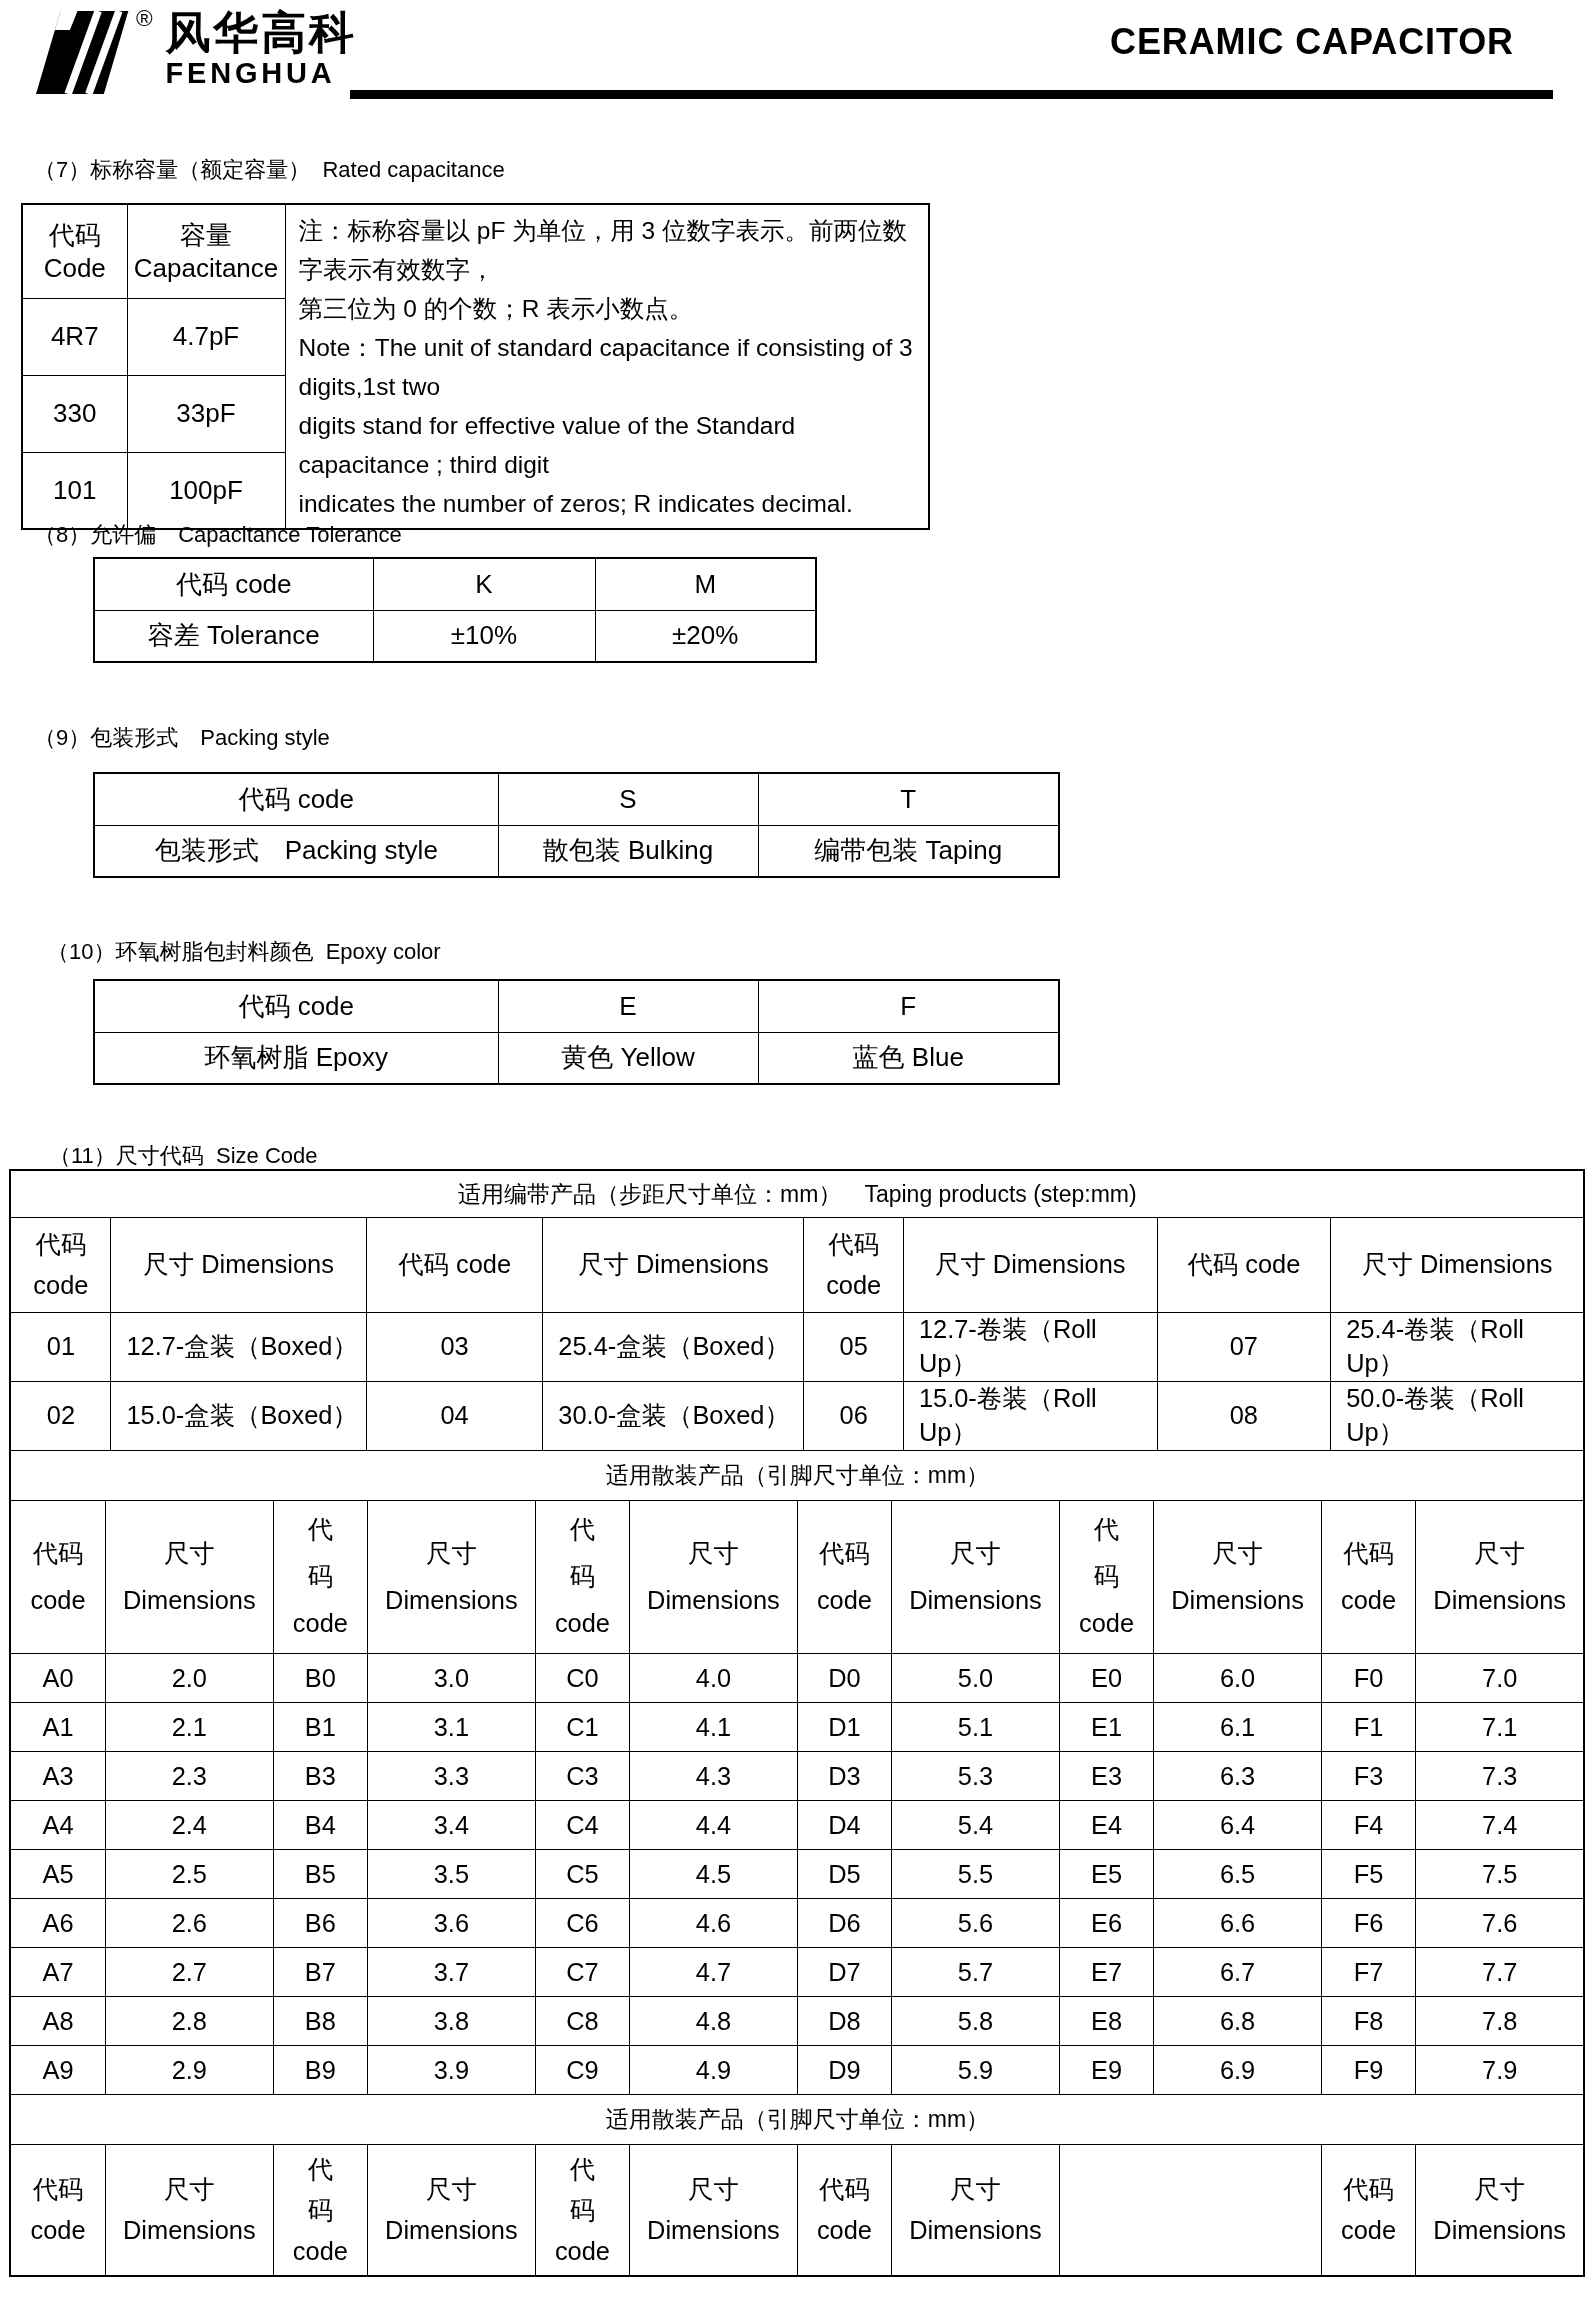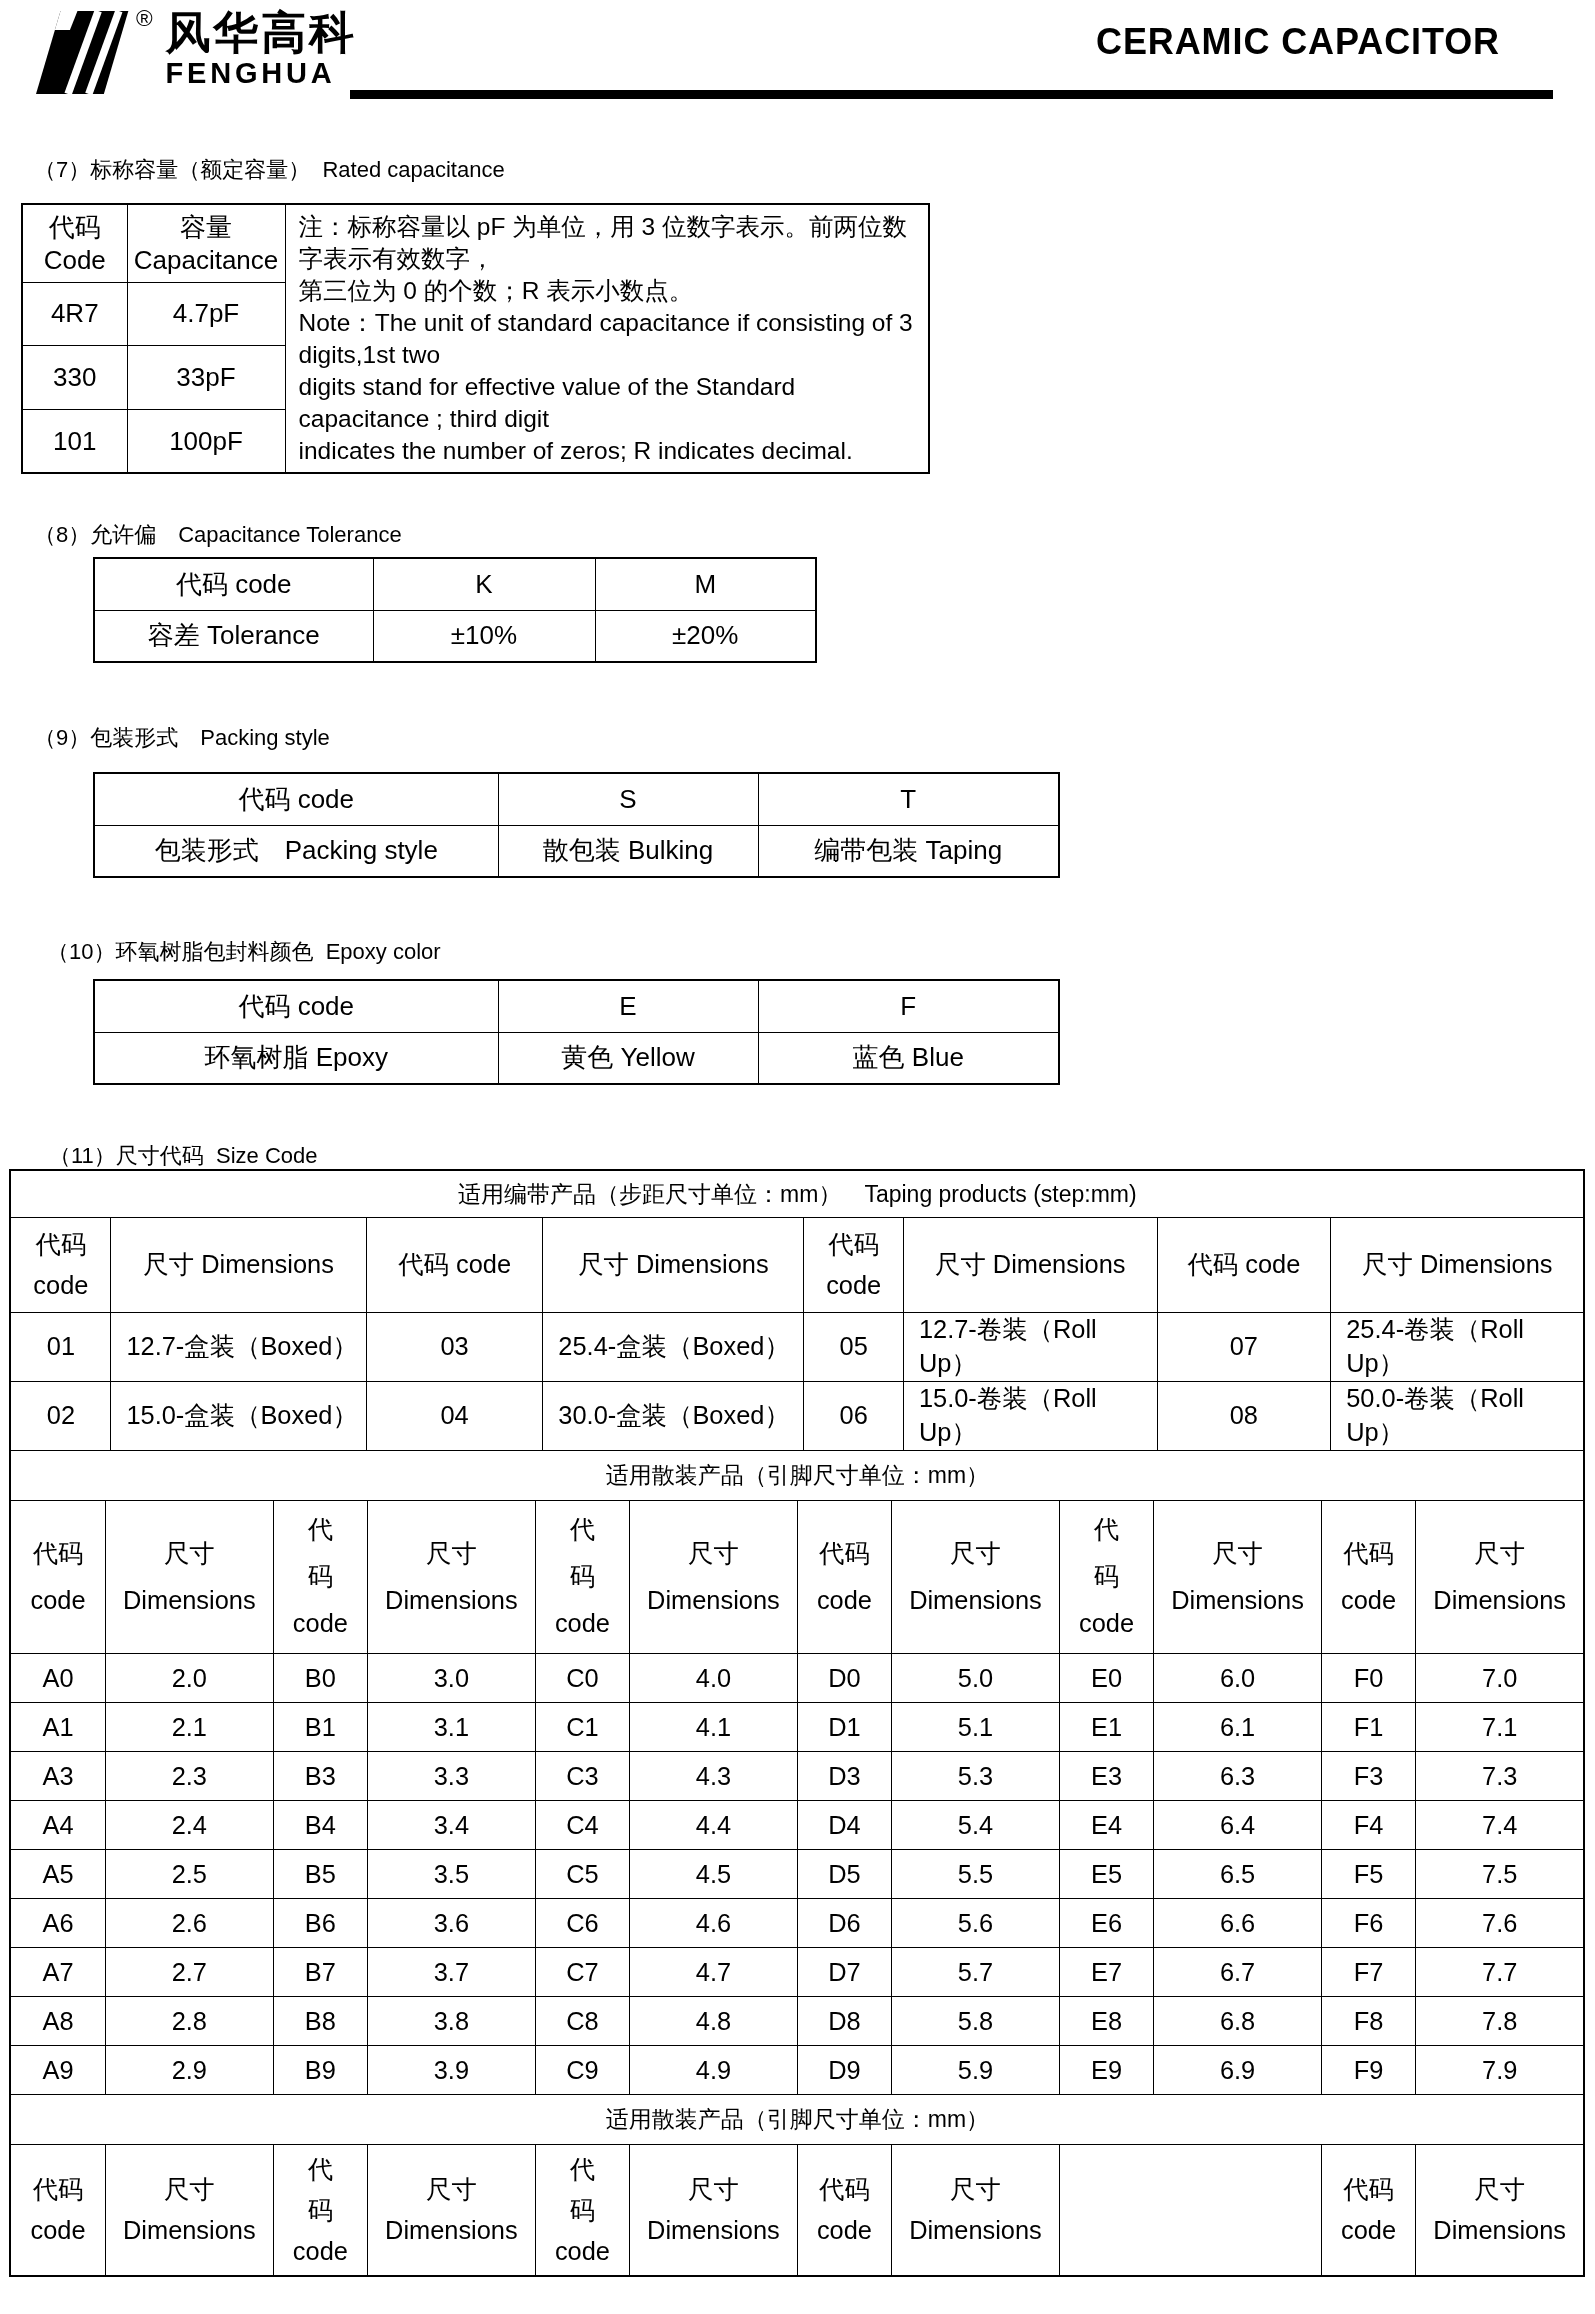--- a/index.html
+++ b/index.html
@@ -10,31 +10,31 @@
     font-family:"Liberation Sans","DejaVu Sans",sans-serif;
     color:#000; overflow:hidden;
   }
   
   .brandwrap { position:absolute; left:36px; top:9.4px; display:flex; align-items:flex-start; }
   .logomark { position:relative; width:98px; height:87px; }
   .reg { font-size:22.6px; line-height:1; margin:-1.9px 0 0 1.9px; }
   .brandtext { margin-left:13px; }
   .brand-cn { font-size:45px; font-weight:bold; letter-spacing:2.8px; line-height:1.05; }
   .brand-en { font-size:29px; font-weight:bold; letter-spacing:3.8px; line-height:1.15; }
-  .doc-title { position:absolute; right:95px; top:21px; font-size:36px; font-weight:bold; letter-spacing:0.9px; }
+  .doc-title { position:absolute; right:81px; top:21px; font-size:36px; font-weight:bold; letter-spacing:0.9px; }
   .rule { position:absolute; left:350px; top:90px; width:1203px; height:8.5px; background:#000; }
   
   .sec-title { position:absolute; font-size:22px; white-space:pre; }
   
   table { border-collapse:collapse; table-layout:fixed; }
   .tbl { position:absolute; border:2.8px solid #000; }
   .tbl td { border:1.9px solid #000; text-align:center; font-size:26px; vertical-align:middle; overflow:hidden; }
   #t7 td { height:55px; }
   #t7 tr.head td { height:58px; }
-  #t7 td.note { text-align:left; padding:5.6px 13px; font-size:24.5px; line-height:32px; vertical-align:middle; }
+  #t7 td.note { text-align:left; padding:5.6px 13px; font-size:24.5px; line-height:39px; vertical-align:middle; }
   #t8 td, #t9 td, #t10 td { height:52px; }
   
   #big { position:absolute; left:9.4px; top:1169px; width:1576px; border:2.8px solid #000; background:#fff; }
   #big .band { height:47px; border-bottom:1.9px solid #000; display:flex; align-items:center; justify-content:center; font-size:23px; }
   #big .band.mid { height:50px; }
   #big table { width:100%;padding-left:43px; }
   #big td { border:1.9px solid #000; text-align:center; font-size:25.4px; vertical-align:middle; overflow:hidden; }
   #big td:first-child { border-left:none; }
   #big td:last-child { border-right:none; }
   #big table tr:first-child td { border-top:none; }

